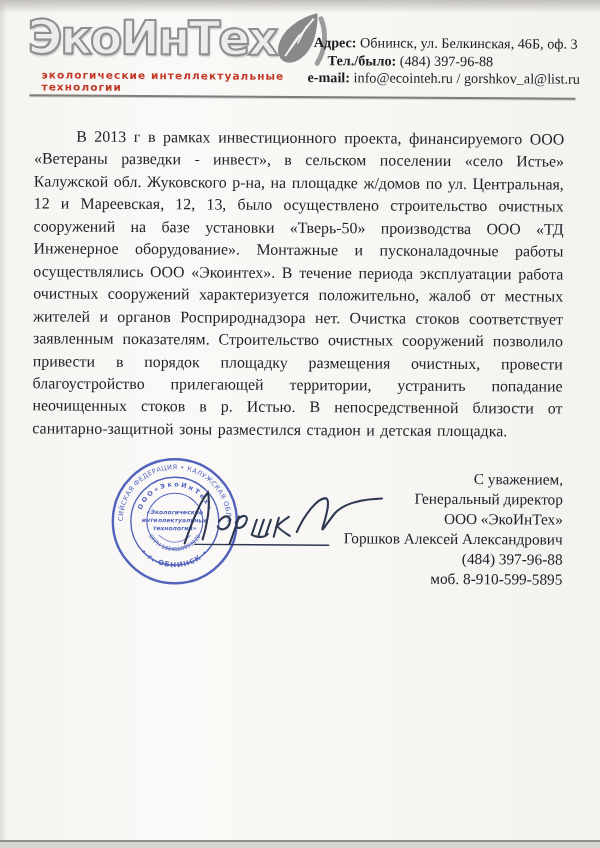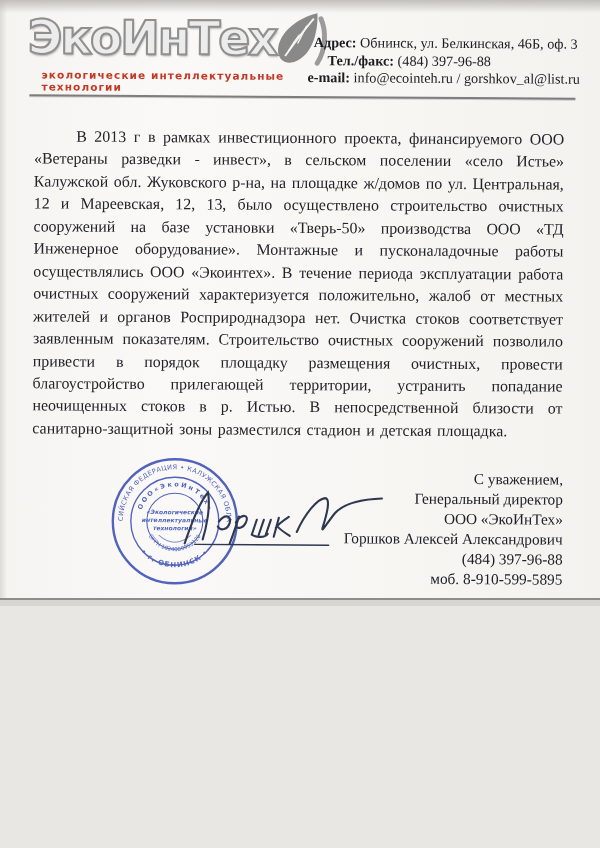--- a/index.html
+++ b/index.html
@@ -1,17 +1,17 @@
 <!DOCTYPE html>
 <html><head>
 <meta charset="utf-8">
 <style>
   html,body { margin:0; padding:0; background:#e9e7e3; }
   .page {
-    position:relative; width:600px; height:606px; margin:0 auto;
+    position:relative; width:600px; height:848px; margin:0 auto;
     background:linear-gradient(90deg,#f5f4f1 0%, #faf9f7 28%, #f7f6f3 65%, #f3f2ef 100%);
     overflow:hidden;
     font-family:"Liberation Serif", serif;
     color:#26262b;
   }
   .scan-edge-top { position:absolute; top:0; left:0; right:0; height:13px;
     background:linear-gradient(180deg, rgba(176,173,168,0.75), rgba(249,248,245,0)); }
   .scan-edge-left { position:absolute; top:0; left:0; bottom:0; width:7px;
     background:linear-gradient(90deg, rgba(190,187,182,0.45), rgba(249,248,245,0)); }
   .scan-edge-bottom { position:absolute; bottom:0; left:0; right:0; height:6px;
@@ -77,21 +77,21 @@
       </div>
       <div class="logo-tagline">экологические интеллектуальные технологии</div>
     </div>
 
     <div class="contact">
       <div class="row1">
         <span class="lbl">Адрес:</span>
         <span>Обнинск, ул. Белкинская, 46Б, оф. 3</span>
       </div>
       <div class="row2">
-        <span class="lbl">Тел./факс:</span>
+        <span class="lbl">Тел./было:</span>
         <span>(484) 397-96-88</span>
       </div>
       <div class="row3">
         <span class="lbl">e-mail:</span>
         <span>info@ecointeh.ru / gorshkov_al@list.ru</span>
       </div>
     </div>
 
     <div class="rule"></div>
 

